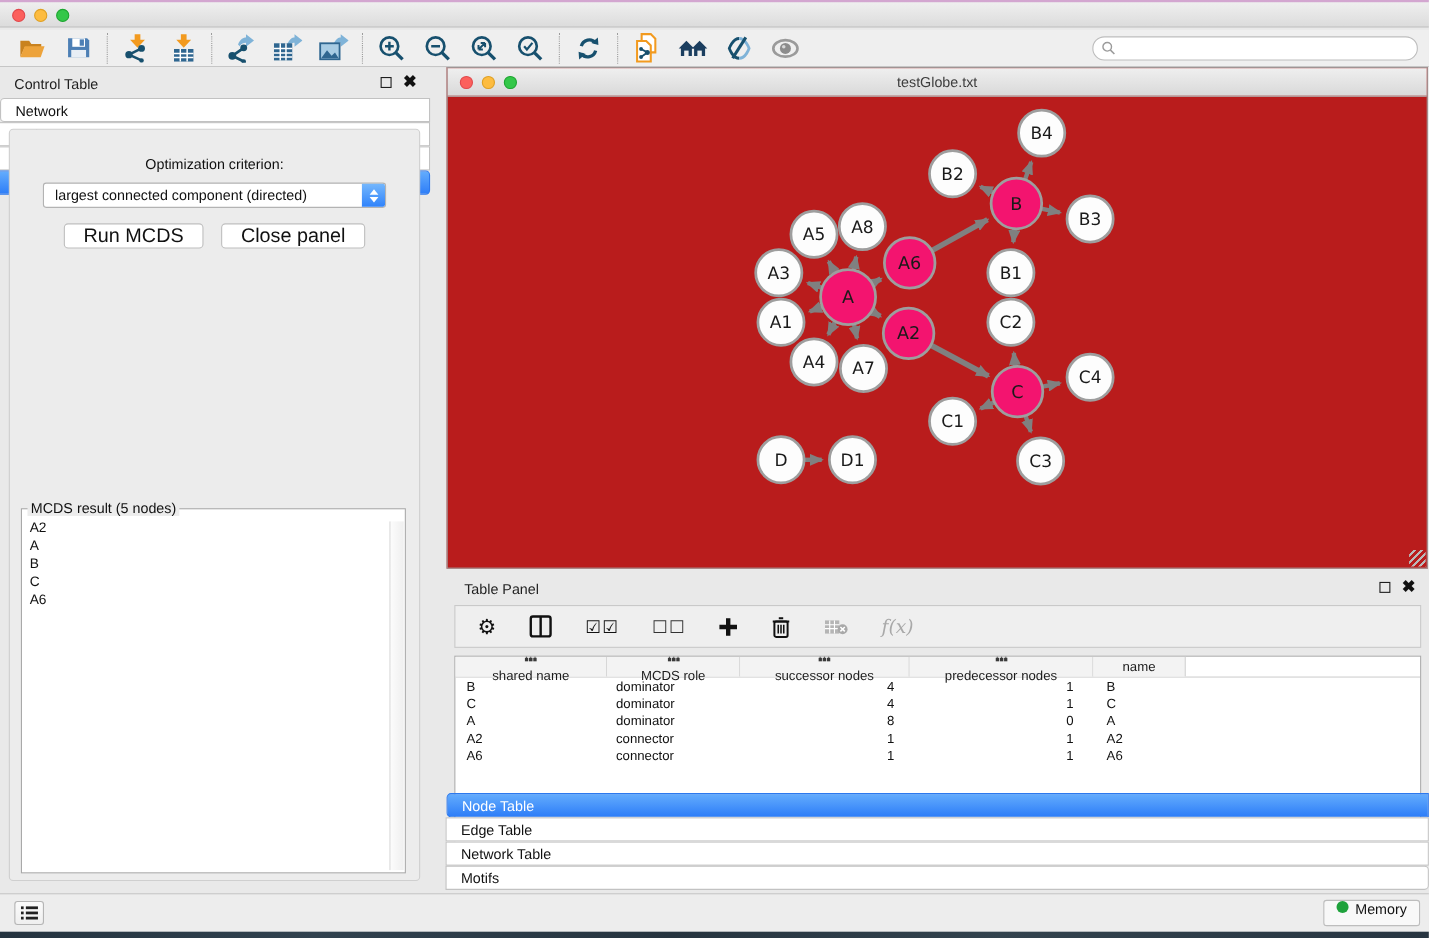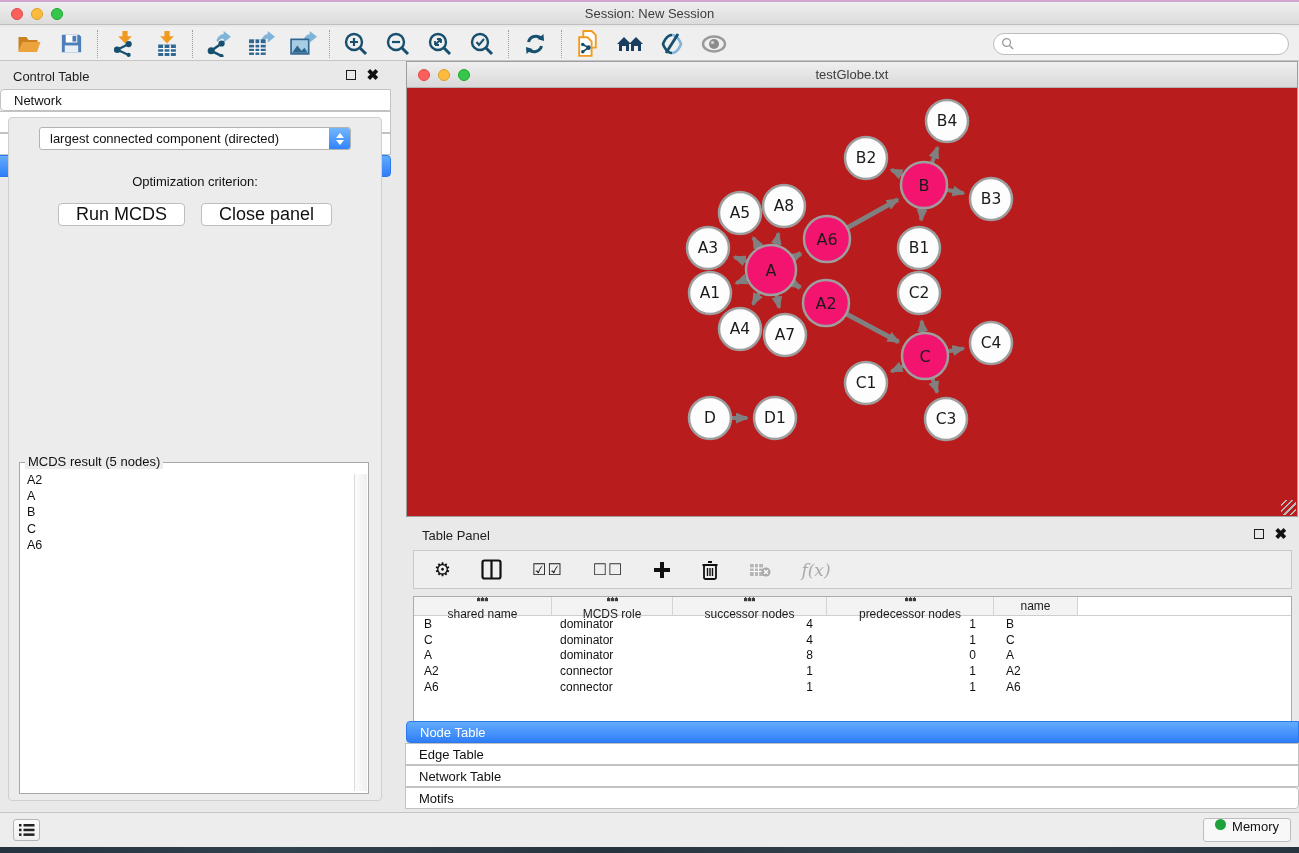--- a/index.html
+++ b/index.html
@@ -162,21 +162,20 @@
 </style>
 </head>
 <body>
 
 <div id="titlebar">
   <div class="lights">
     <div class="light red"></div>
     <div class="light yellow"></div>
     <div class="light green"></div>
   </div>
-  <div class="title">Session: New Session</div>
 </div>
 
 <div id="toolbar">
   <div class="tbtn">
     <svg width="27" height="26" viewBox="0 0 26 26">
       <path d="M2 21 V6 h8 l2 3 h9 v3 H6 Z" fill="#C9821F"></path>
       <path d="M2 21 L6 11 h18 l-3.5 10 Z" fill="#EDA33B"></path>
     </svg>
   </div>
   <div class="tbtn">
@@ -330,28 +329,28 @@
       <span class="close-ic">✖</span>
     </span>
   </div>
   <div class="segrow" id="cp-tabs">
       <div class="seg">Network</div>
       <div class="seg">Style</div>
       <div class="seg">Select</div>
       <div class="seg active">MCDS</div>
     </div>
   <div id="cp-pane">
+    <div id="opt-label">Optimization criterion:</div>
     <div id="opt-select">
       <div class="val">largest connected component (directed)</div>
       <div class="stepper">
         <div class="tri-up"></div>
           <div class="tri-dn"></div>
       </div>
     </div>
-    <div id="opt-label">Optimization criterion:</div>
     <div class="btnrow">
       <div class="pbtn">Run MCDS</div>
       <div class="pbtn">Close panel</div>
     </div>
     <div id="result-group">
       <span id="result-title">MCDS result (5 nodes)</span>
       <div id="result-list">
           <div class="ritem">A2</div>
           <div class="ritem">A</div>
           <div class="ritem">B</div>

